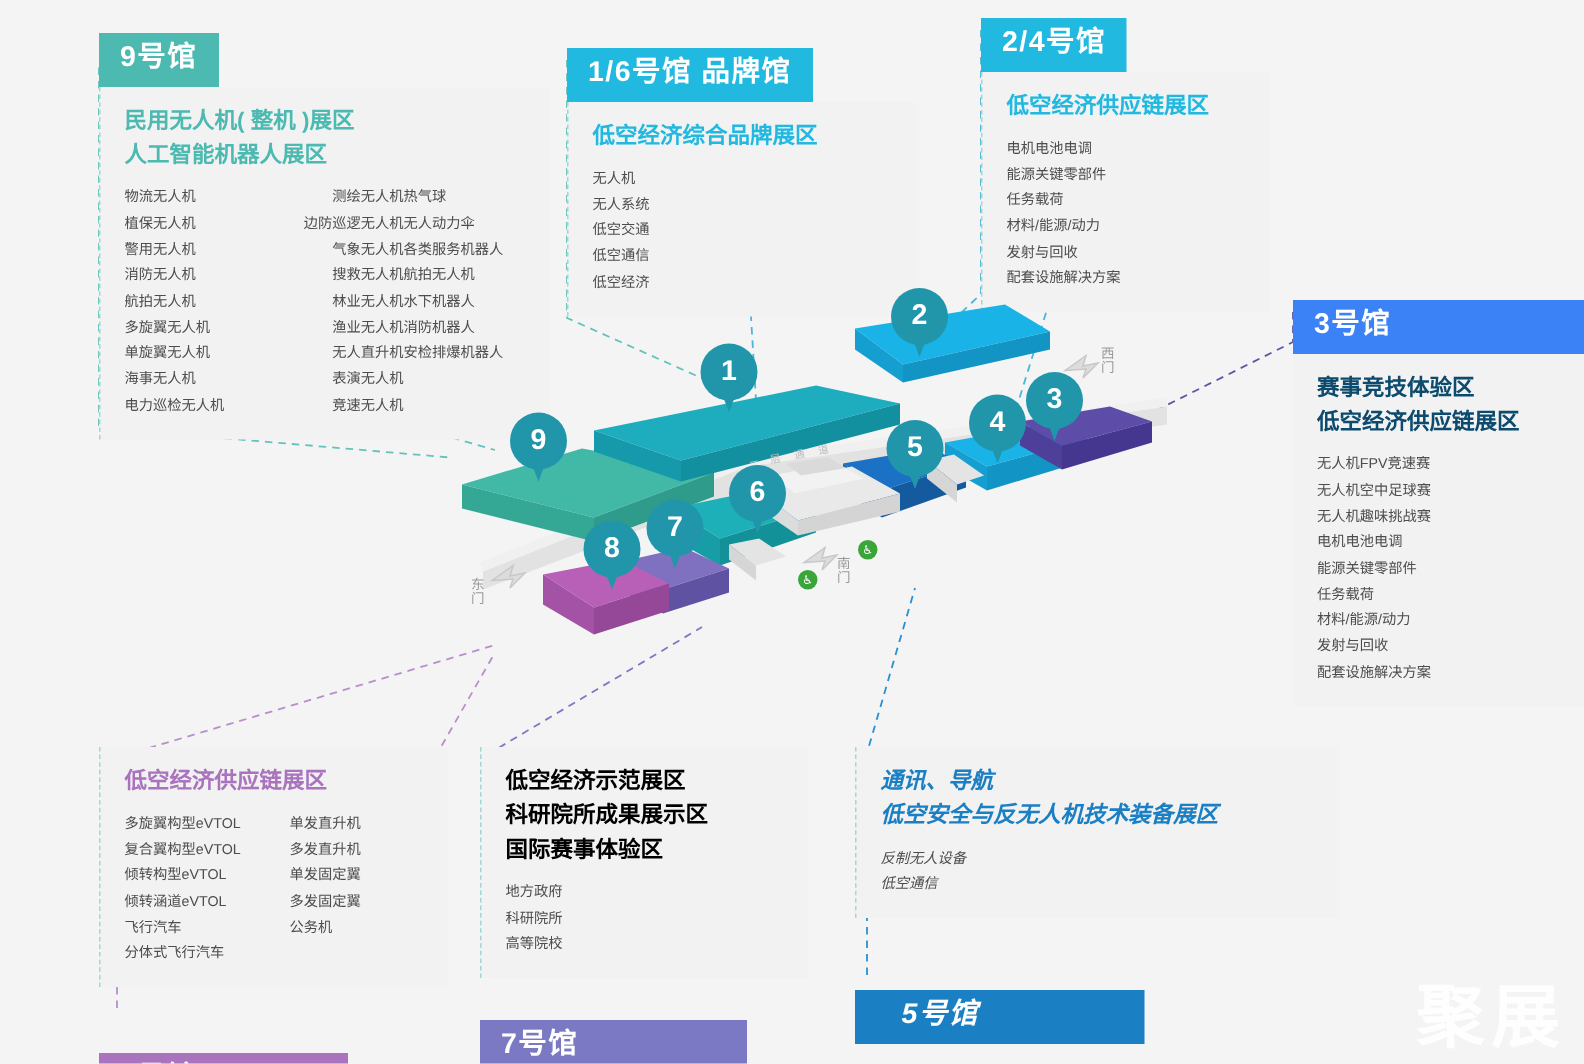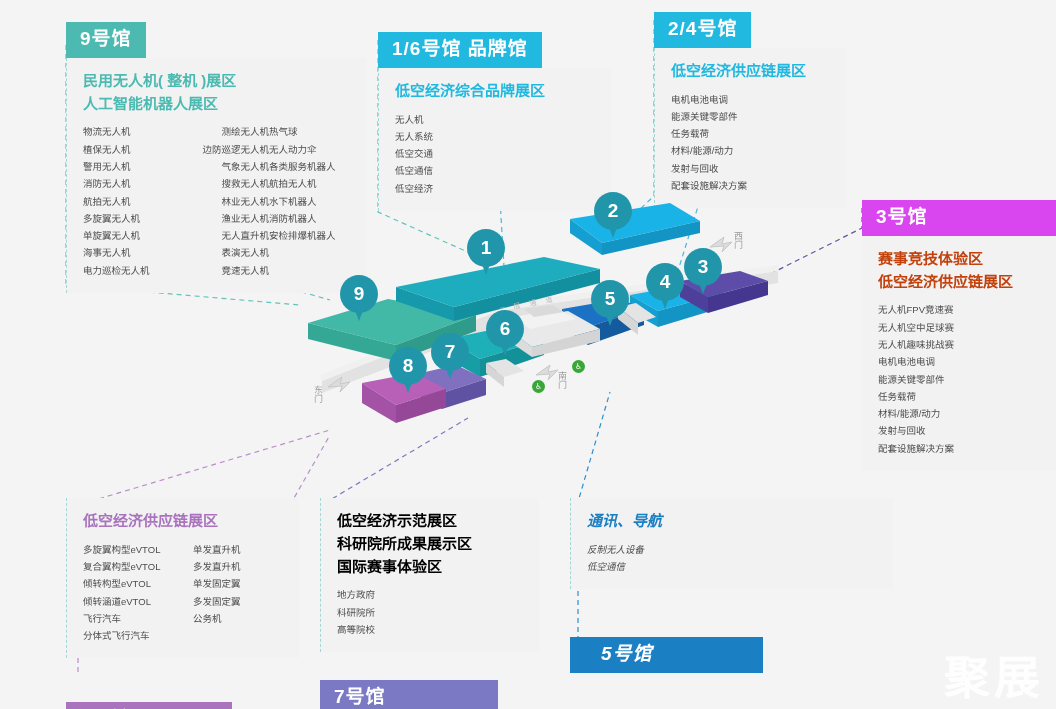--- a/index.html
+++ b/index.html
@@ -37,28 +37,28 @@
   .panel .it{
     font-size:9.5px;color:#4d4d4d;line-height:1.82;
     white-space:nowrap;
   }
   .hdr-below{margin-top:0;}
 
   
   .c-teal   {background:#4cbab1;}
   .c-cyan   {background:#22b9e0;}
   .c-blue   {background:#1b7fc4;}
-  .c-purple {background:#d946ef;}
+  .c-purple {background:#3b82f6;}
   .c-violet {background:#a974bd;}
   .c-indigo {background:#7b79c4;}
 
   .t-teal   {color:#4cbab1;}
   .t-cyan   {color:#22b9e0;}
   .t-blue   {color:#1b7fc4;}
-  .t-purple {color:#c2410c;}
+  .t-purple {color:#0c4a6e;}
   .t-violet {color:#a974bd;}
   .t-indigo {color:#000000;}
 
   
   #links{position:absolute;left:0;top:0;width:1056px;height:709px;pointer-events:none;}
 
   
   #map{position:absolute;left:300px;top:195px;width:480px;height:250px;}
   
   .pin{
@@ -247,20 +247,21 @@
           <span class="it">高等院校</span>
         </div>
       </div>
     </div>
     <div class="hdr c-indigo hdr-below" style="margin-top:28px;width:150px;">7号馆</div>
   </div>
 
   <div class="panel" style="left:570px;top:498px;font-style:italic;">
     <div class="body dashed" style="width:290px;">
       <div class="title t-blue">通讯、导航</div>
+      <div class="title t-blue" style="margin-top:-8px;">低空安全与反无人机技术装备展区</div>
       <div class="cols">
         <div class="col">
           <span class="it">反制无人设备</span>
           <span class="it">低空通信</span>
         </div>
       </div>
     </div>
     <div class="hdr c-blue hdr-below" style="margin-top:48px;width:148px;padding-left:31px;">5号馆</div>
   </div>
 

